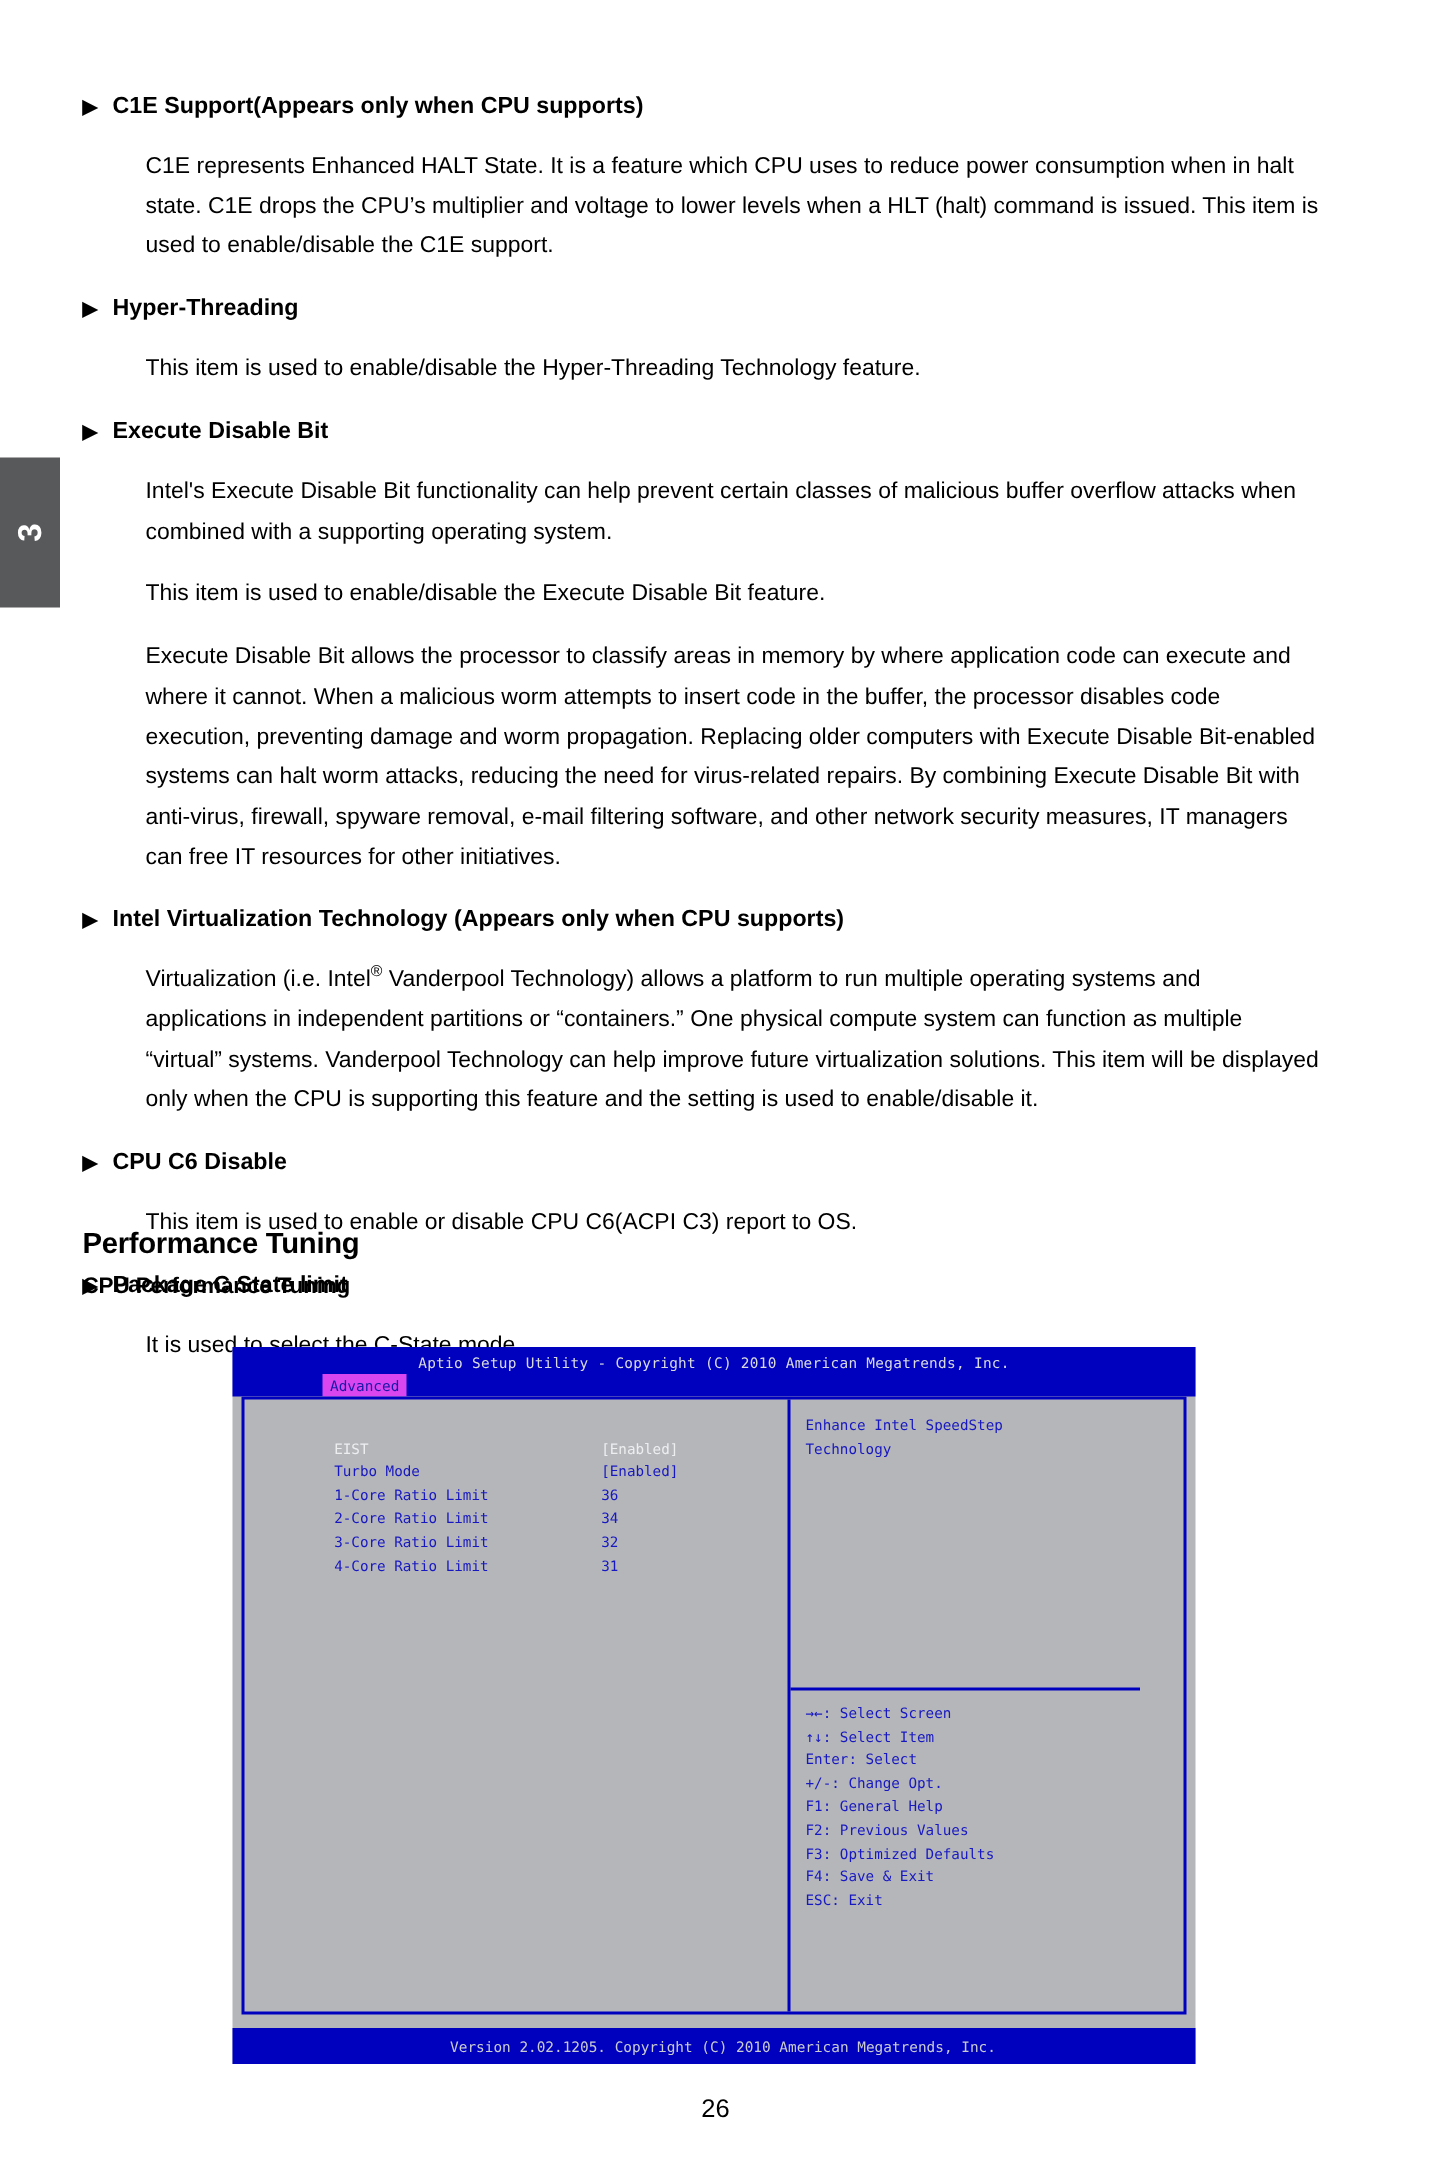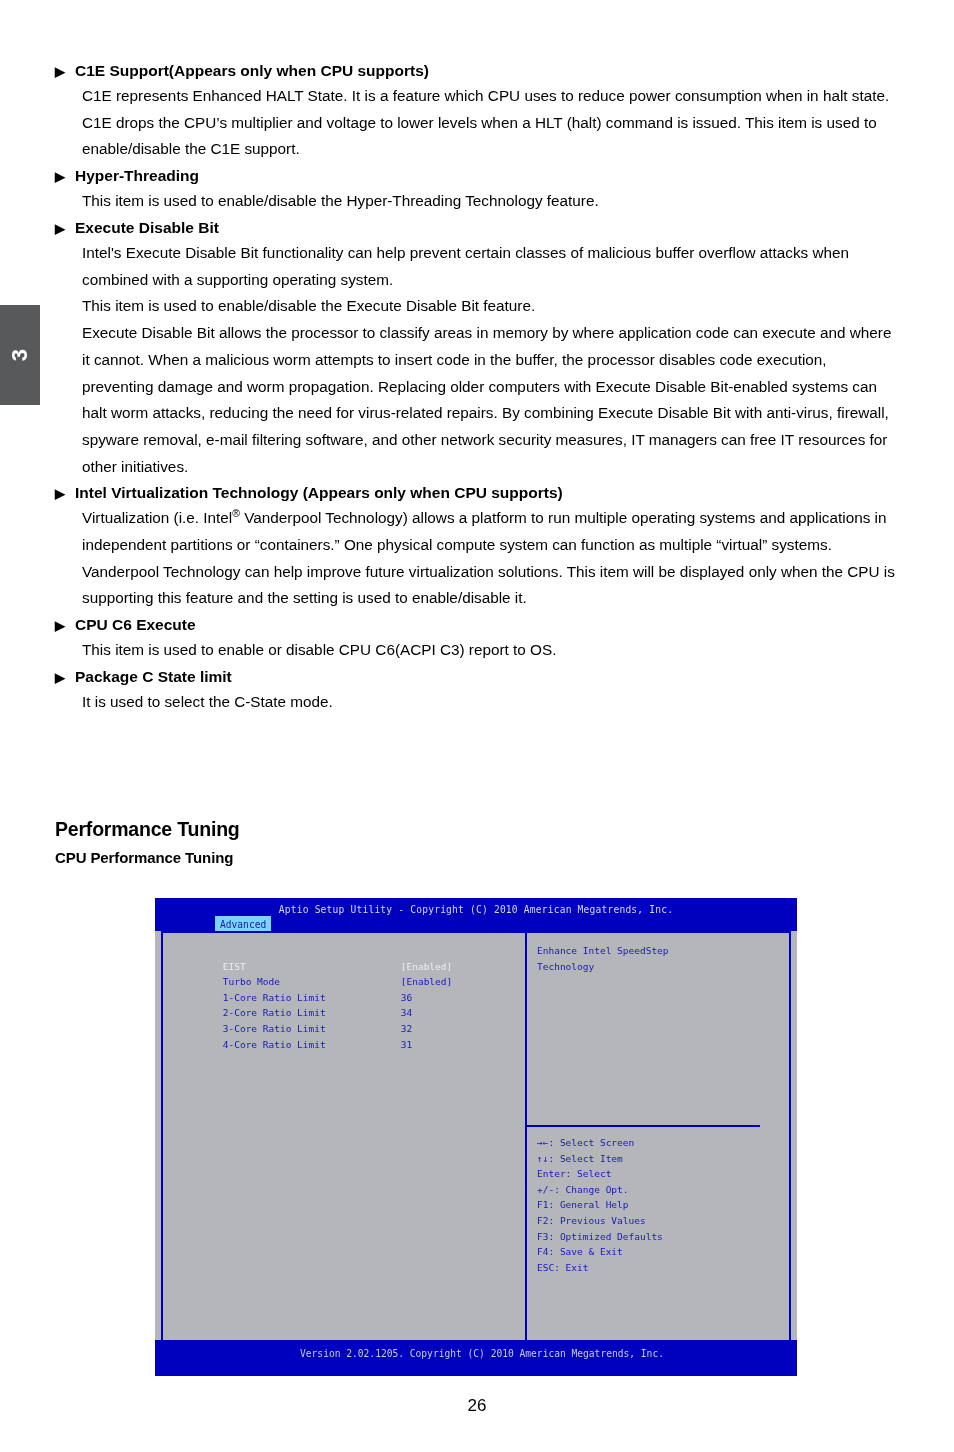--- a/index.html
+++ b/index.html
@@ -63,21 +63,21 @@
     line-height: 1;
   }
   .head-text { display: inline-block; }
 
   .item-body {
     margin-left: 27px;
     font-size: 15.3px;
     line-height: 1.745;
     text-align: left;
   }
-  .item-body p { margin: 0; }
+  .item-body p { margin: 15px; }
 
   sup.reg {
     font-size: 10.5px;
     vertical-align: super;
     line-height: 0;
   }
 
   
   .h-major {
     position: absolute;
@@ -123,21 +123,21 @@
     text-align: center;
     color: #d8dade;
     font-size: 9.6px;
     letter-spacing: 0.2px;
   }
   .bios-tab {
     position: absolute;
     left: 60px;
     top: 18px;
     padding: 1px 5px 2px 5px;
-    background: #7dd3fc;
+    background: #d946ef;
     color: #1818a8;
     font-size: 9.6px;
     text-align: center;
   }
 
   .bios-main {
     position: absolute;
     left: 6px;
     top: 33px;
     width: 630px;
@@ -216,21 +216,21 @@
     box-sizing: border-box;
     color: #1818c0;
   }
   .bios-keys div { white-space: pre; }
 
   .bios-botbar {
     position: absolute;
     left: 0;
     bottom: 0;
     width: 642px;
-    height: 36px;
+    height: 24px;
     background: #0000bf;
     color: #c9cbd0;
     text-align: center;
     font-size: 9.6px;
     padding-top: 6px;
     box-sizing: border-box;
     padding-left: 12px;
   }
 
   
@@ -290,21 +290,21 @@
       <span class="head-text">Intel Virtualization Technology  (Appears only when CPU supports)</span>
     </div>
     <div class="item-body">
       <p><span>Virtualization (i.e. Intel</span><sup class="reg">®</sup><span> Vanderpool Technology) allows a platform to run multiple operating systems and applications in independent partitions or “containers.” One physical compute system can function as multiple “virtual” systems. Vanderpool Technology can help improve future virtualization solutions. This item will be displayed only when the CPU is supporting this feature and the setting is used to enable/disable it.</span></p>
     </div>
   </div>
 
   <div class="item">
     <div class="item-head">
       <span class="bullet">▶</span>
-      <span class="head-text">CPU C6 Execute</span>
+      <span class="head-text">CPU C6 Disable</span>
     </div>
     <div class="item-body">
       <p>This item is used to enable or disable CPU C6(ACPI C3) report to OS.</p>
     </div>
   </div>
 
   <div class="item">
     <div class="item-head">
       <span class="bullet">▶</span>
       <span class="head-text">Package C State limit</span>

